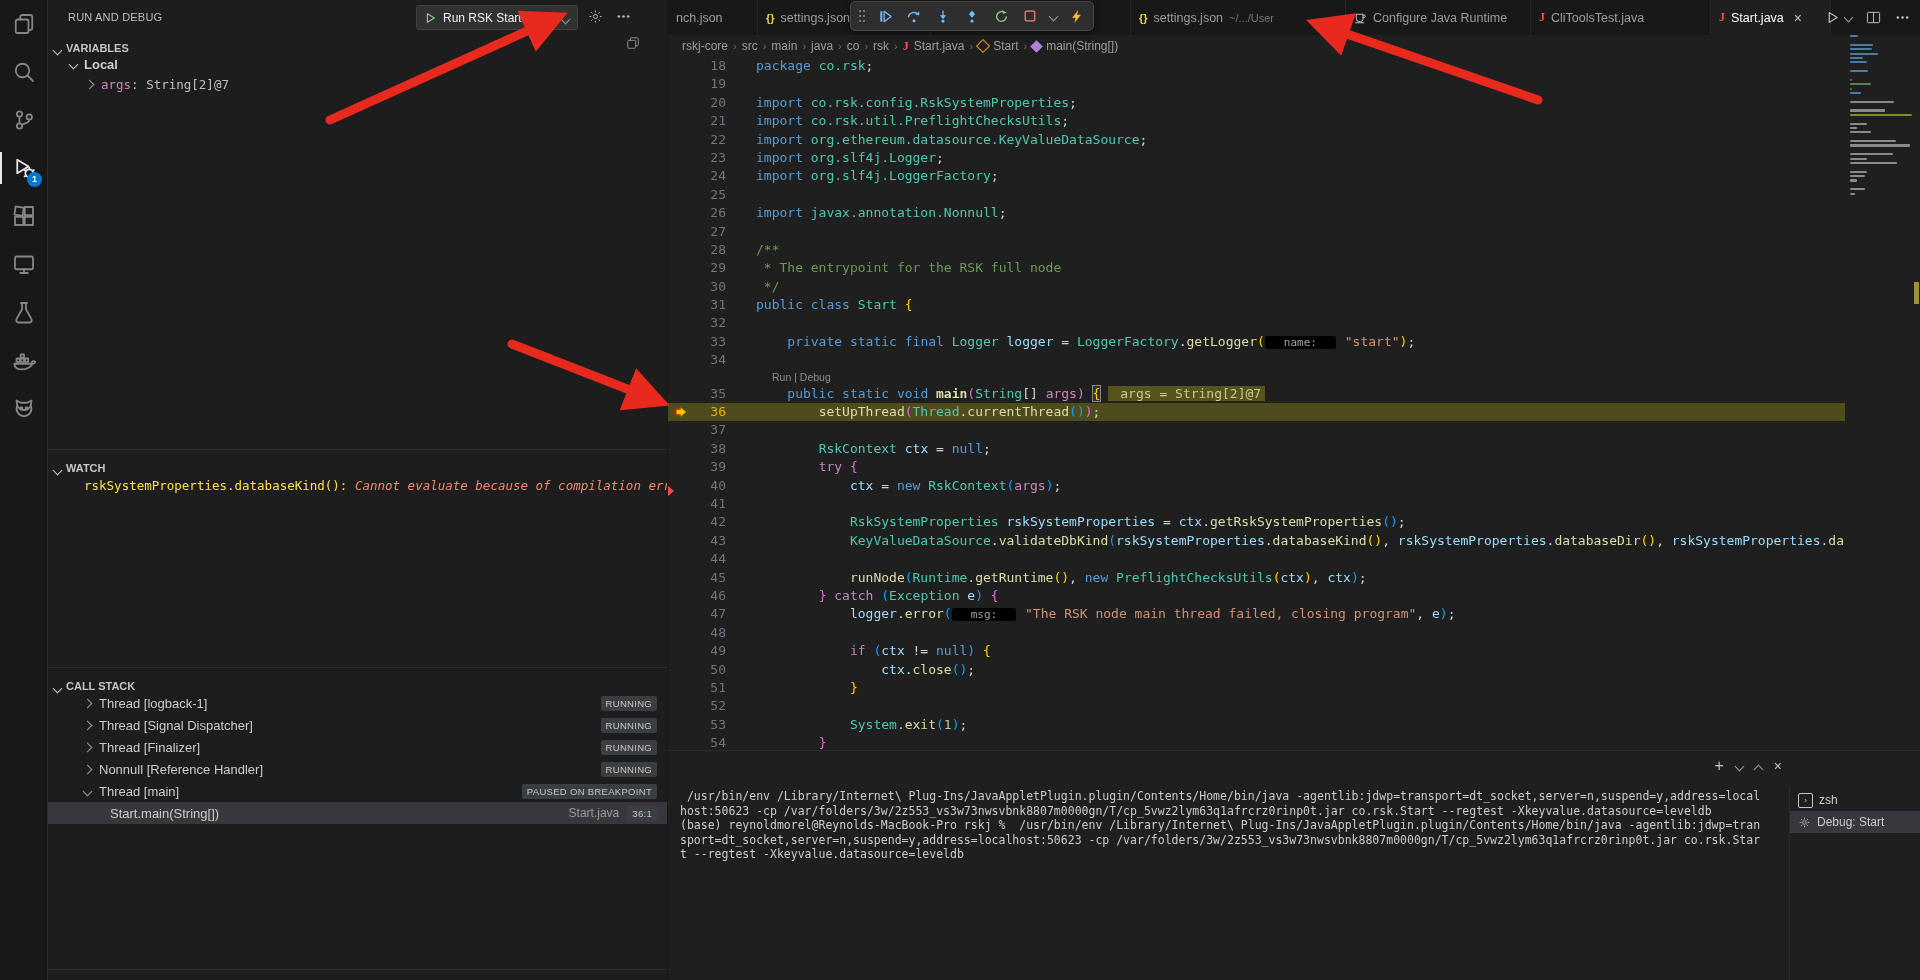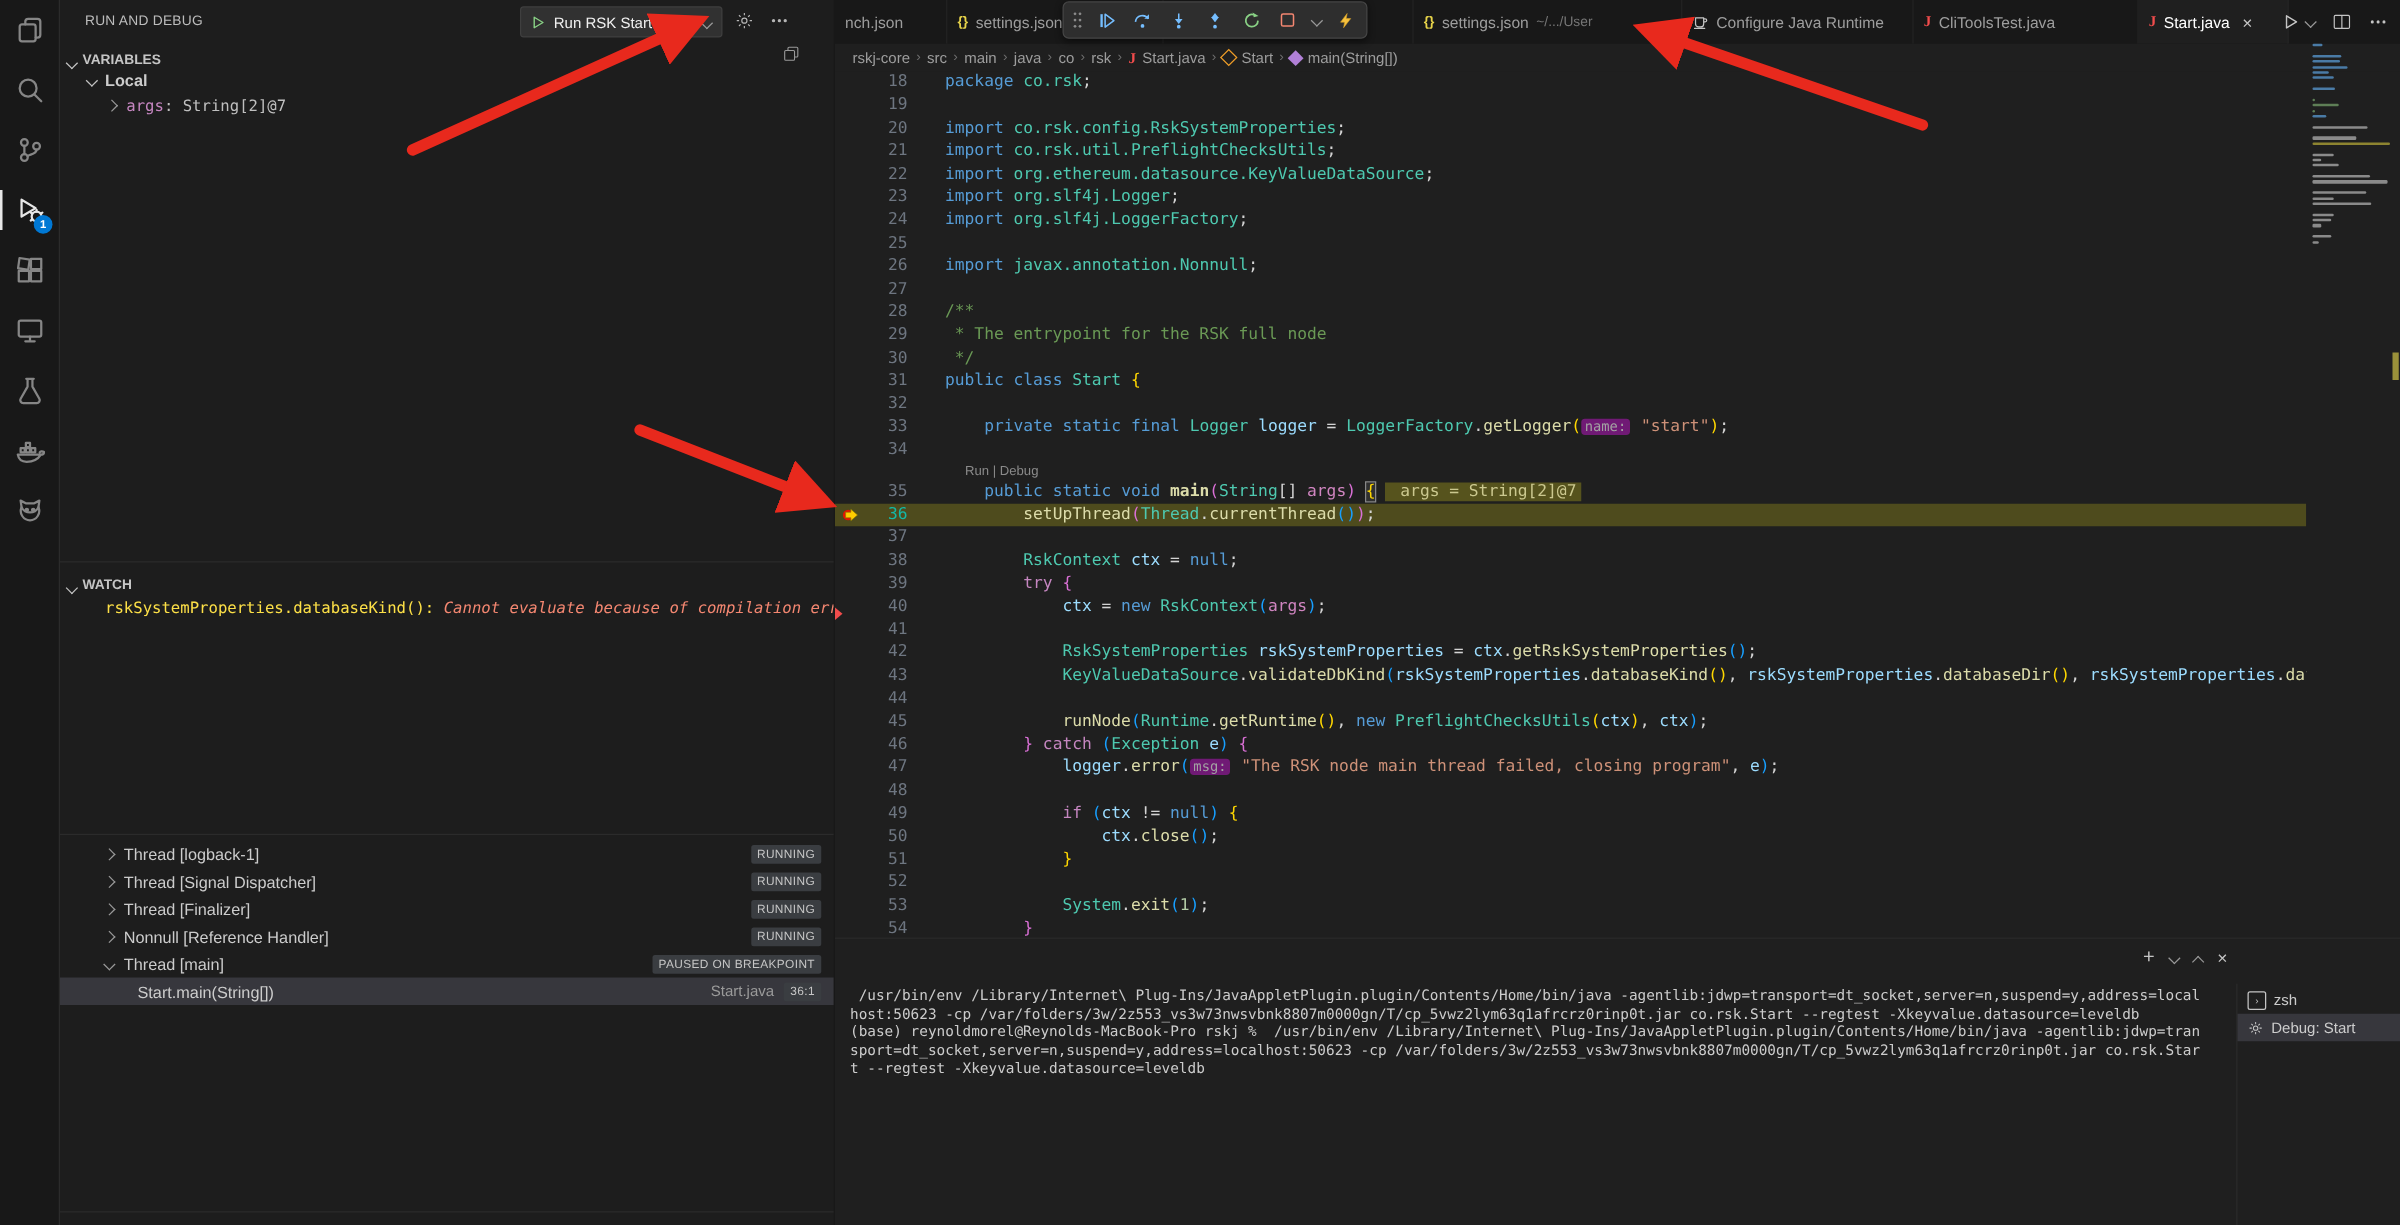--- a/index.html
+++ b/index.html
@@ -73,30 +73,30 @@
   .bc-item{display:flex;align-items:center;cursor:pointer;white-space:nowrap;}
   .bc-sep{margin:0 5px;color:#6e6e6e;font-size:11px;}
   .sym-class{display:inline-block;width:8px;height:8px;border:1.5px solid #ee9d28;transform:rotate(45deg);margin-right:5px;}
   .sym-method{display:inline-block;width:9px;height:9px;background:#b180d7;transform:rotate(45deg);margin-right:5px;}
 
   
   #code{position:absolute;left:0;top:57px;right:75px;bottom:0;overflow:hidden;font-size:13px;line-height:18.4px;white-space:pre;}
   .code-line{display:flex;height:18.4px;position:relative;}
   .code-line.hl{background:#4e4b1d;}
   .gutter{width:58px;flex:none;text-align:right;color:#6e7681;font-family:"DejaVu Sans Mono",monospace;position:relative;}
-  .code-line.hl .gutter{color:#14b8a6;}
+  .code-line.hl .gutter{color:#eab308;}
   .gutter .bp-arrow{position:absolute;left:4px;top:1px;}
   .ct{margin-left:30px;font-family:"DejaVu Sans Mono",monospace;}
   .codelens{height:15px;line-height:15px;font-size:10.5px;color:#8a8a8a;padding-left:104px;cursor:pointer;}
   .tk-kw{color:#569cd6;}.tk-ctrl{color:#c586c0;}.tk-type{color:#4ec9b0;}.tk-fn{color:#dcdcaa;}
   .tk-fnb{color:#dcdcaa;font-weight:bold;}.tk-var{color:#9cdcfe;}.tk-param{color:#d085c0;}
   .tk-str{color:#ce9178;}.tk-com{color:#6a9955;}.tk-num{color:#b5cea8;}.tk-pun{color:#d4d4d4;}
   .tk-b1{color:#ffd700;}.tk-b2{color:#da70d6;}.tk-b3{color:#179fff;}
   .tk-b1m{color:#ffd700;outline:1px solid #888;background:#303030;}
-  .tk-inlay{background:#701a75;color:#a3a3a3;border-radius:3px;font-size:11px;padding:0 3px;margin-right:1px;}
+  .tk-inlay{background:#000000;color:#a3a3a3;border-radius:3px;font-size:11px;padding:0 19px;margin-right:1px;}
   .tk-dbg{background:#56531d;color:#cbc88f;margin-left:8px;padding:0 4px;}
   #git-del-mark{position:absolute;left:0px;top:486px;width:0;height:0;border-left:6px solid #f14c4c;border-top:5px solid transparent;border-bottom:5px solid transparent;}
 
   
   #minimap{position:absolute;right:8px;top:35px;width:62px;bottom:0;cursor:pointer;}
   .mm-row{height:2.2px;margin-bottom:2.2px;border-radius:1px;}
   #overview-ruler{position:absolute;right:0;top:0;width:7px;height:750px;}
   #ov-mark{position:absolute;right:1px;top:282px;width:5px;height:22px;background:#9a913a;}
 
   
@@ -239,20 +239,24 @@
     <div class="section-header">
       <span class="chev down"></span>
         <span>WATCH</span>
     </div>
     <div id="watch-row" class="mono">
       <span class="watch-expr">rskSystemProperties.databaseKind():</span><span class="watch-err"> Cannot evaluate because of compilation error(s): rsk…</span>
     </div>
   </div>
 
   <div id="callstack-section">
+    <div class="section-header">
+      <span class="chev down"></span>
+        <span>CALL STACK</span>
+    </div>
     <div id="callstack-rows">
         <div class="cs-row">
           <span class="chev right dim" style="margin-right:8px;"></span>
           <span class="grow">Thread [logback-1]</span>
           <span class="cs-badge">RUNNING</span>
         </div>
         <div class="cs-row">
           <span class="chev right dim" style="margin-right:8px;"></span>
           <span class="grow">Thread [Signal Dispatcher]</span>
           <span class="cs-badge">RUNNING</span>

